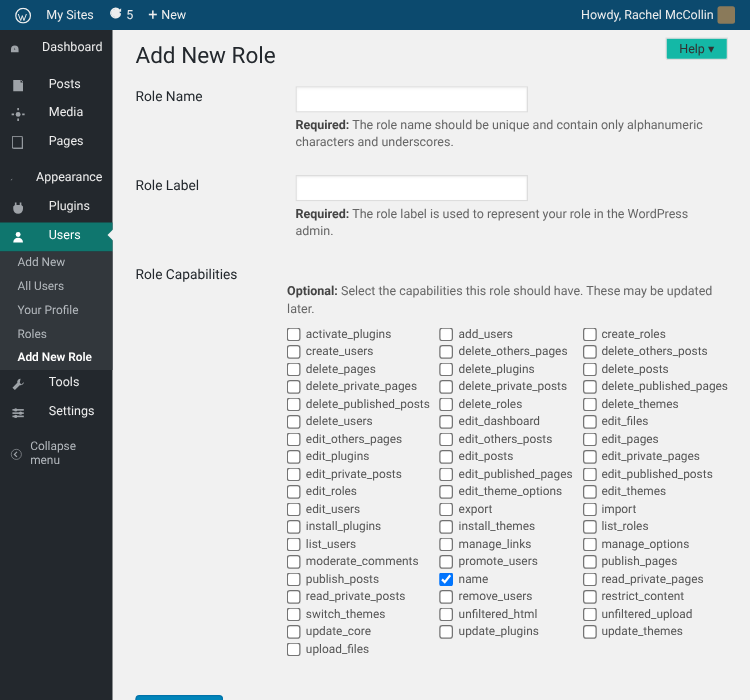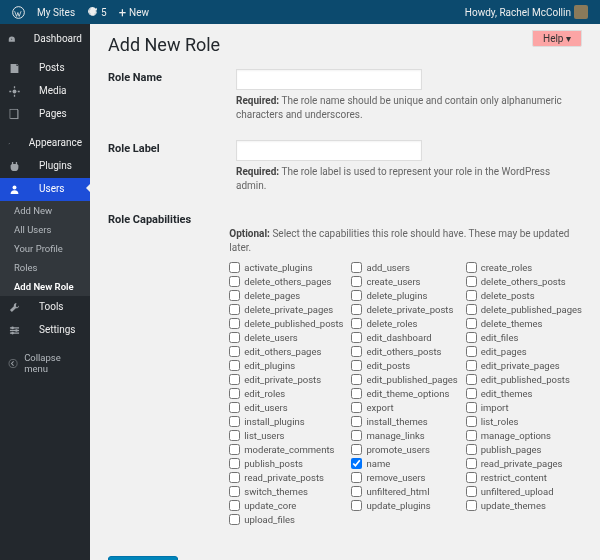--- a/index.html
+++ b/index.html
@@ -10,34 +10,34 @@
 .topbar .item{display:flex;align-items:center;gap:3px;cursor:pointer;padding:0 4px}
 .topbar .wp-logo svg{width:13px;height:13px;fill:#eee}
 .topbar .home-icon svg{width:11px;height:11px;fill:#eee}
 .topbar .refresh-icon svg{width:11px;height:11px;fill:#eee}
 .topbar .plus-icon{font-size:13px;line-height:1}
 .avatar{width:14px;height:14px;background:#8a7a5a;border-radius:2px}
 .layout{display:flex;height:536px}
 .sidebar{width:90px;background:#23282d;color:#eee;font-size:10px;padding-top:4px}
 .menu-item{display:flex;gap:18px;padding:5px 8px;cursor:pointer;color:#eee}
 .menu-item svg{width:13px;height:13px;fill:#9ea3a8}
-.menu-item.current{background:#1d4ed8;color:#fff}
+.menu-item.current{background:#0f766e;color:#fff}
 .menu-item.current svg{fill:#fff}
 .menu-item.current::after{content:"";position:absolute;right:-1px;border:5px solid transparent;border-right-color:#f1f1f1}
 .menu-item{position:relative}
 .submenu{background:#32373c}
 .submenu-item{padding:4px 8px 4px 14px;cursor:pointer;color:#b4b9be;font-size:9.5px}
 .submenu-item.current{color:#fff;font-weight:600}
 .collapse{display:flex;align-items:center;gap:6px;padding:6px 8px;color:#b4b9be;cursor:pointer;font-size:9.5px;margin-top:4px}
 .collapse svg{width:11px;height:11px;fill:#9ea3a8}
 .content{flex:1;padding:10px 18px;overflow-y:auto;position:relative}
-.help{position:absolute;top:6px;right:18px;background:#fca5a5;border:1px solid #ddd;padding:2px 10px;font-size:10px;cursor:pointer;border-radius:0 0 2px 2px}
+.help{position:absolute;top:6px;right:18px;background:#14b8a6;border:1px solid #ddd;padding:2px 10px;font-size:10px;cursor:pointer;border-radius:0 0 2px 2px}
 h1{font-size:18px;font-weight:400;color:#23282d;margin-bottom:14px}
 .form-row{display:flex;margin-bottom:18px}
-.form-label{width:128px;font-weight:700;font-size:11px;color:#23282d;padding-top:2px}
+.form-label{width:128px;font-weight:400;font-size:11px;color:#23282d;padding-top:2px}
 .form-field{flex:1}
 .form-field input{width:186px;padding:3px 6px;border:1px solid #ddd;background:#fff;font-size:11px;box-shadow:inset 0 1px 2px rgba(0,0,0,.05)}
 .desc{font-size:10px;color:#666;margin-top:4px;line-height:1.4}
 .desc strong{color:#444}
 .caps{display:grid;grid-template-columns:1fr 1fr 1fr;gap:1px 8px;margin-top:6px}
 .cap{display:flex;align-items:center;gap:4px;font-size:9.5px;color:#555;padding:1px 0}
 .cap input{width:11px;height:11px;cursor:pointer}
 .submit-btn{background:#0085ba;border:1px solid #0073aa;color:#fff;padding:4px 12px;font-size:11px;border-radius:3px;cursor:pointer;margin-top:12px;box-shadow:0 1px 0 #006799}
 </style>
 </head>
@@ -185,25 +185,25 @@
             <label class="cap">
               <input type="checkbox" style="">
               <span>add_users</span>
             </label>
             <label class="cap">
               <input type="checkbox" style="">
               <span>create_roles</span>
             </label>
             <label class="cap">
               <input type="checkbox" style="">
+              <span>create_users</span>
+            </label>
+            <label class="cap">
+              <input type="checkbox" style="">
               <span>delete_others_pages</span>
-            </label>
-            <label class="cap">
-              <input type="checkbox" style="">
-              <span>create_users</span>
             </label>
             <label class="cap">
               <input type="checkbox" style="">
               <span>delete_others_posts</span>
             </label>
             <label class="cap">
               <input type="checkbox" style="">
               <span>delete_pages</span>
             </label>
             <label class="cap">

